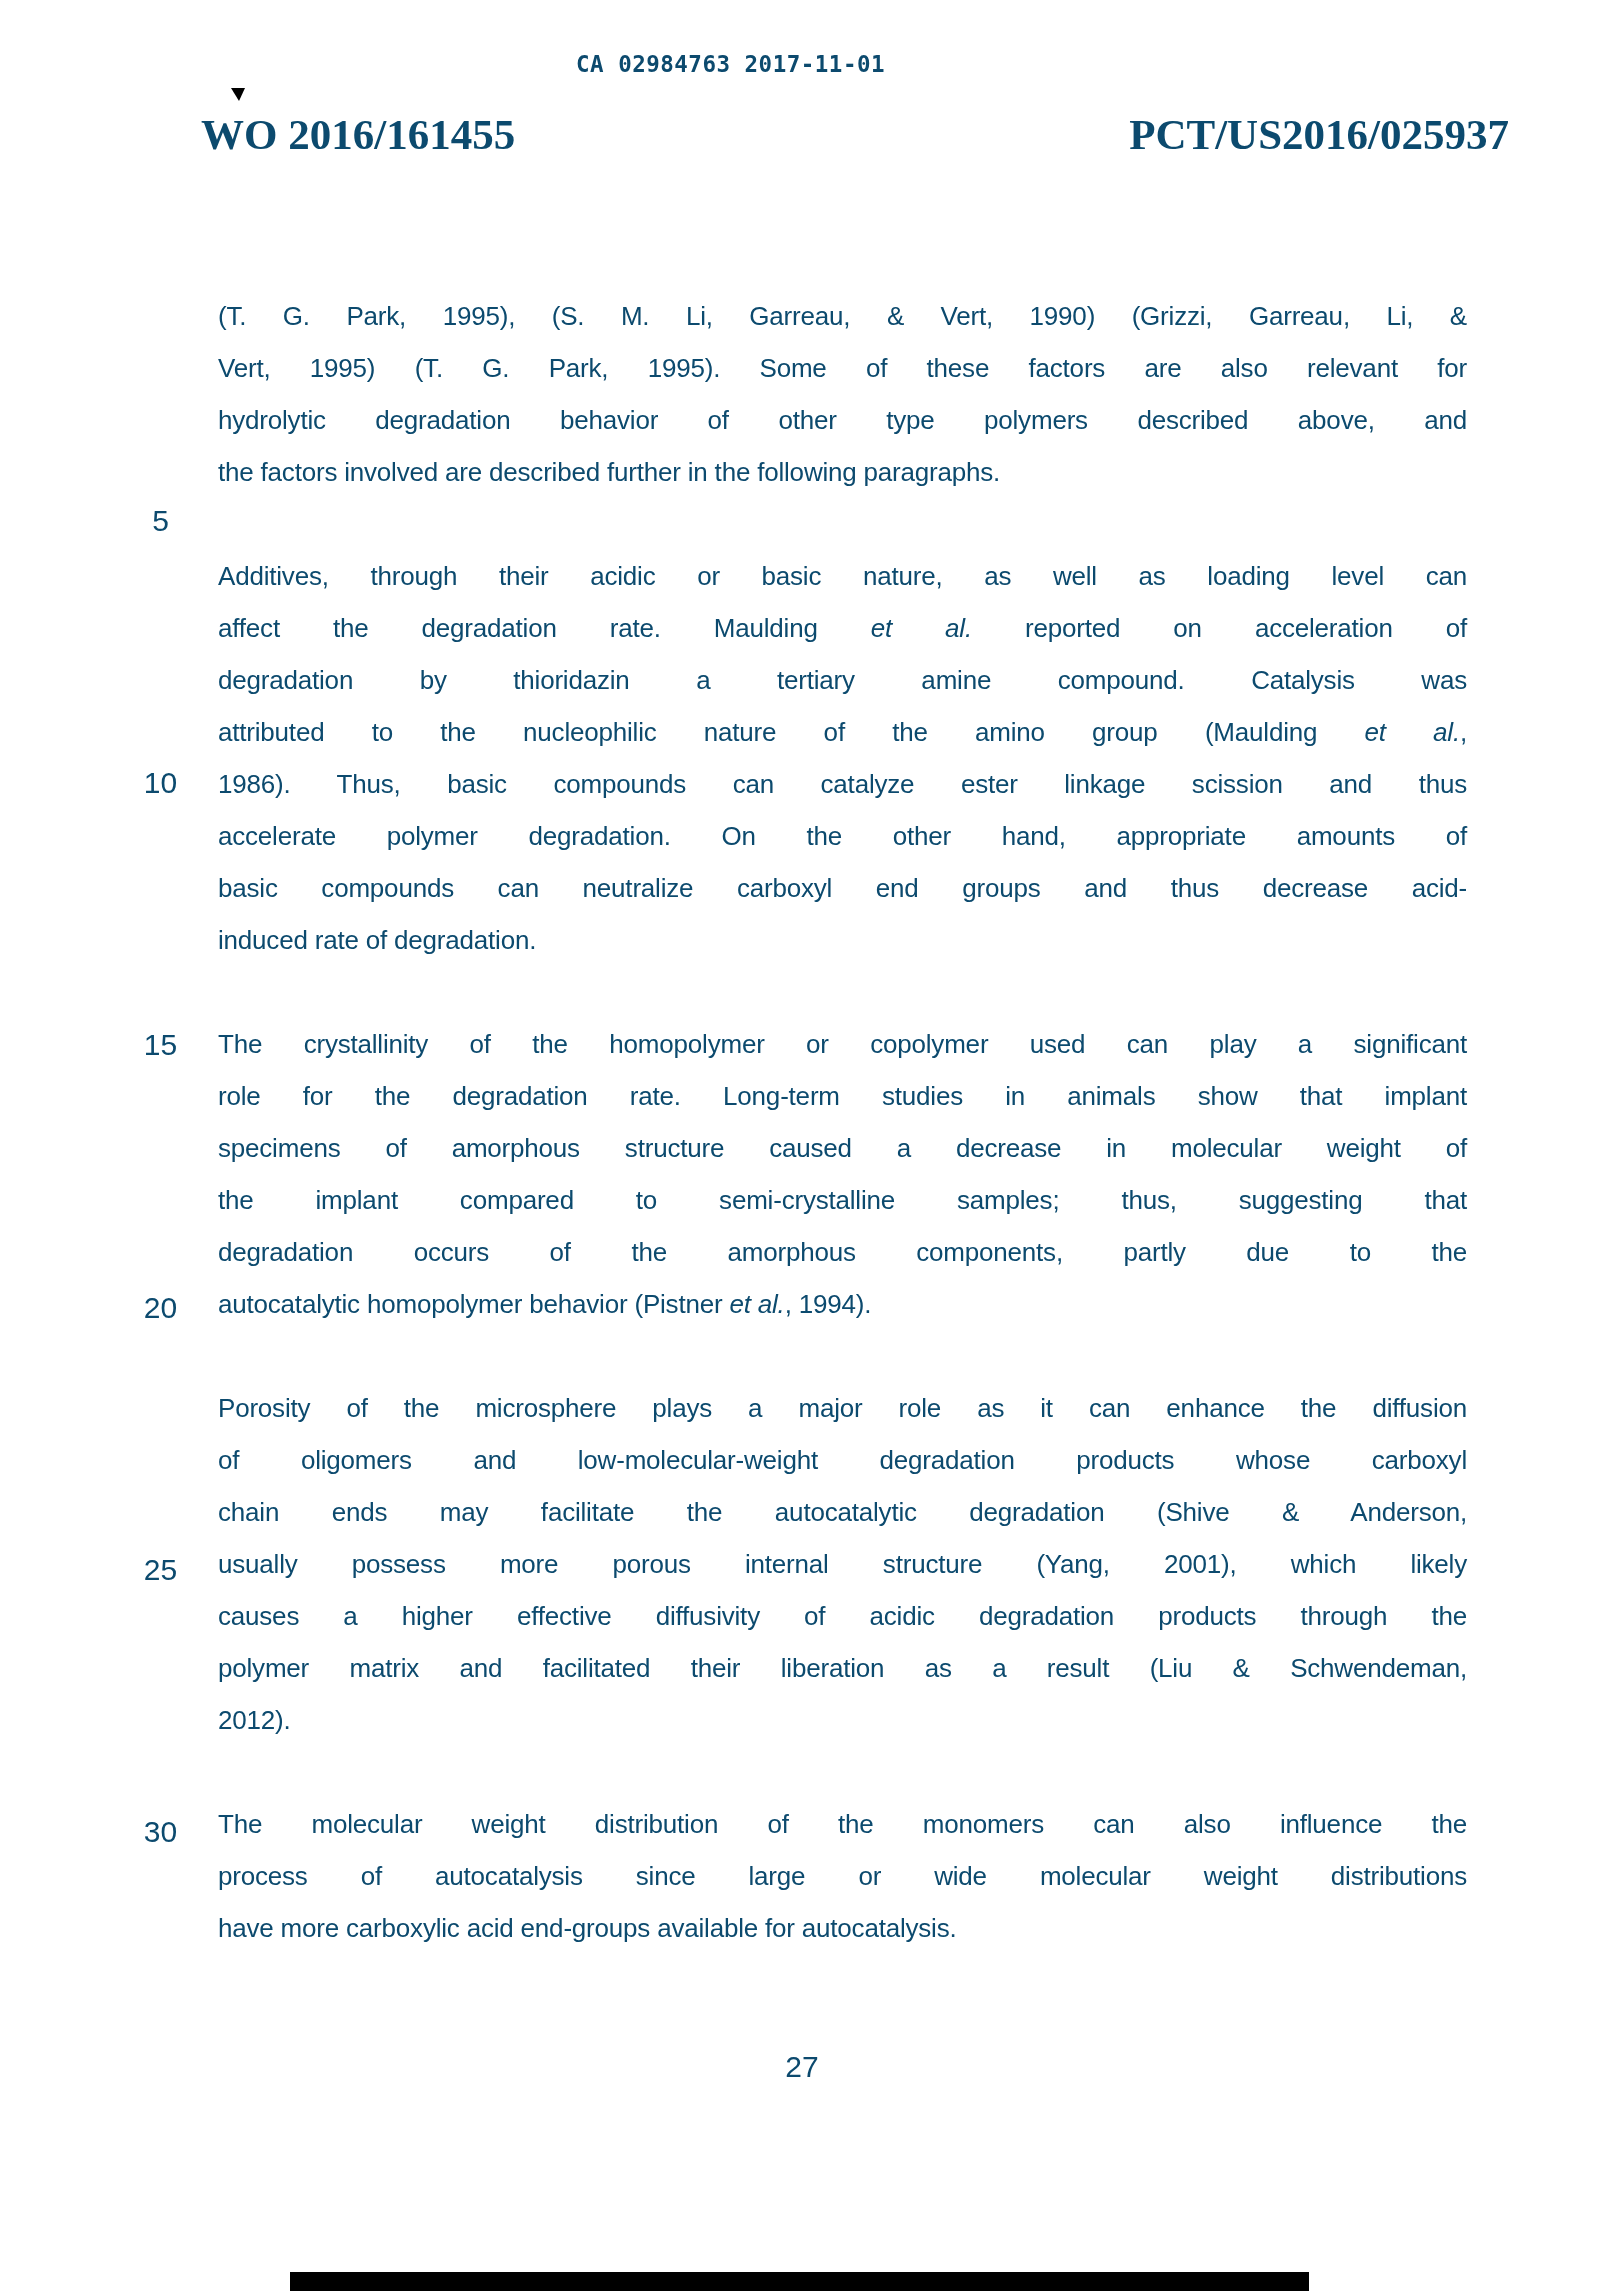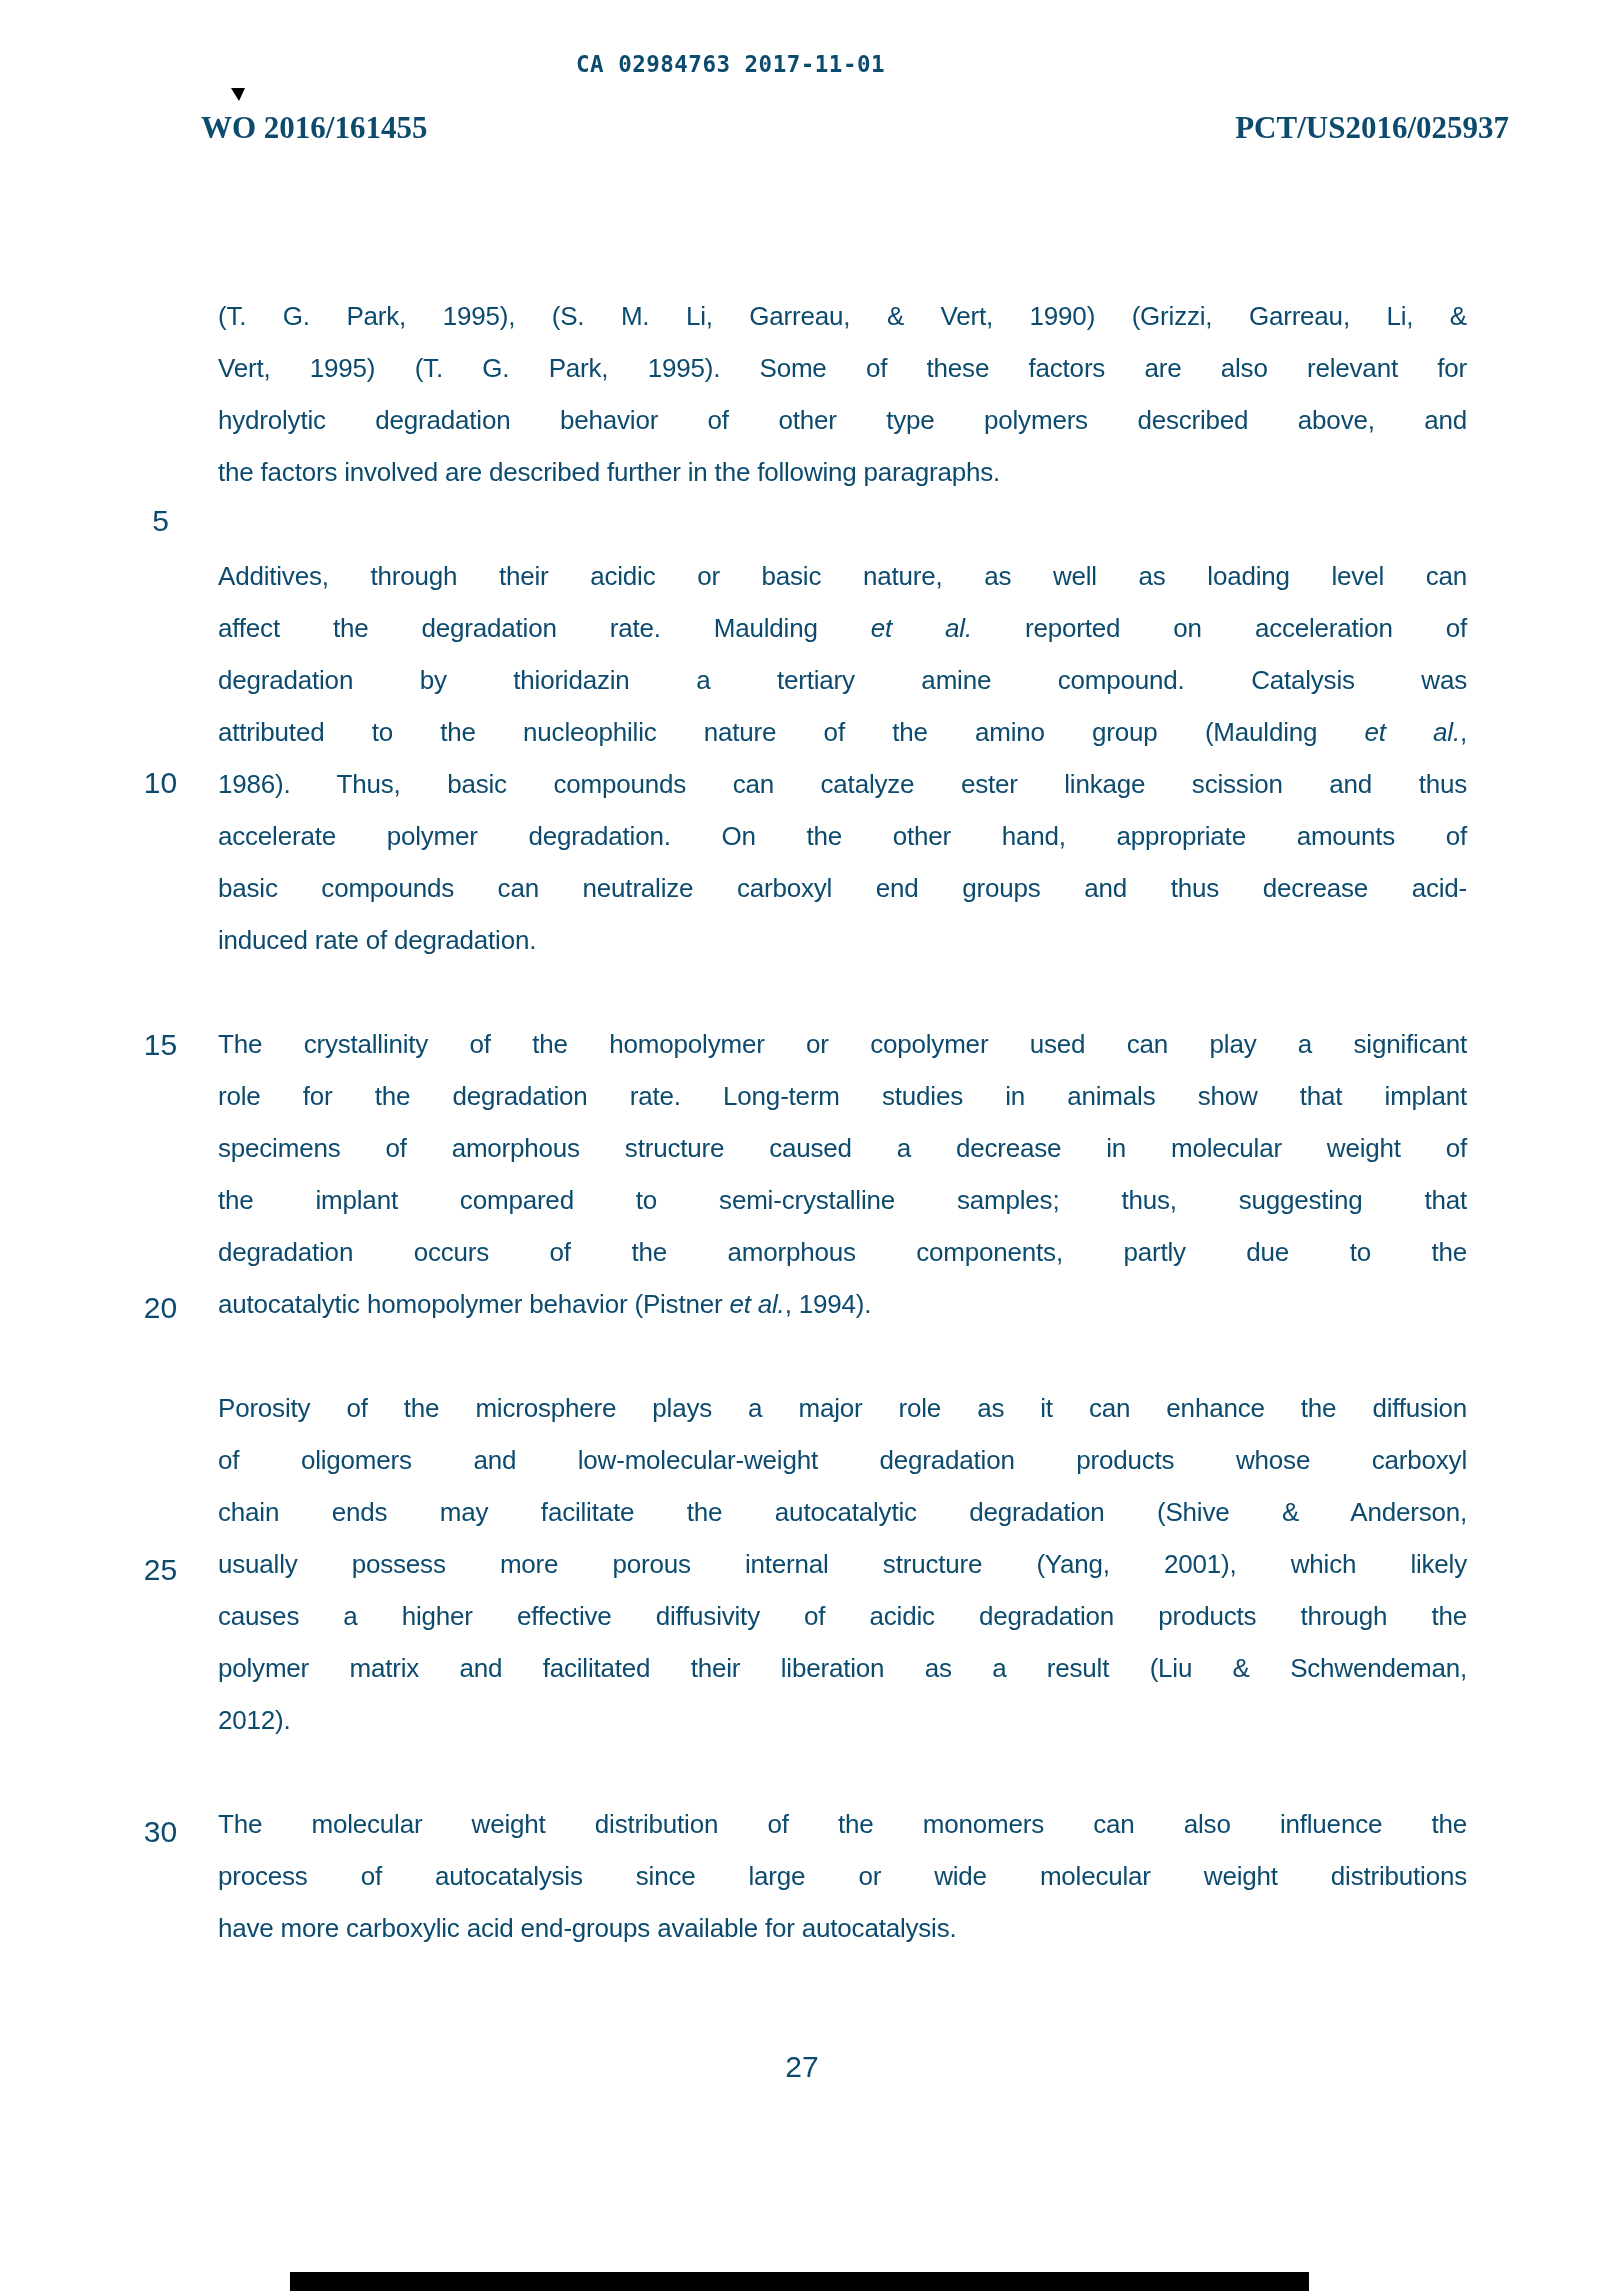--- a/index.html
+++ b/index.html
@@ -41,21 +41,21 @@
   
   .pub-row {
     position: absolute;
     left: 201px;
     right: 110px;
     top: 110px;
     display: flex;
     justify-content: space-between;
     font-family: "Liberation Serif", serif;
     font-weight: 700;
-    font-size: 31px;
+    font-size: 43px;
     white-space: nowrap;
   }
   
   .margin-num {
     position: absolute;
     left: 125px;
     width: 71px;
     text-align: center;
     font-size: 30px;
     line-height: 1;

